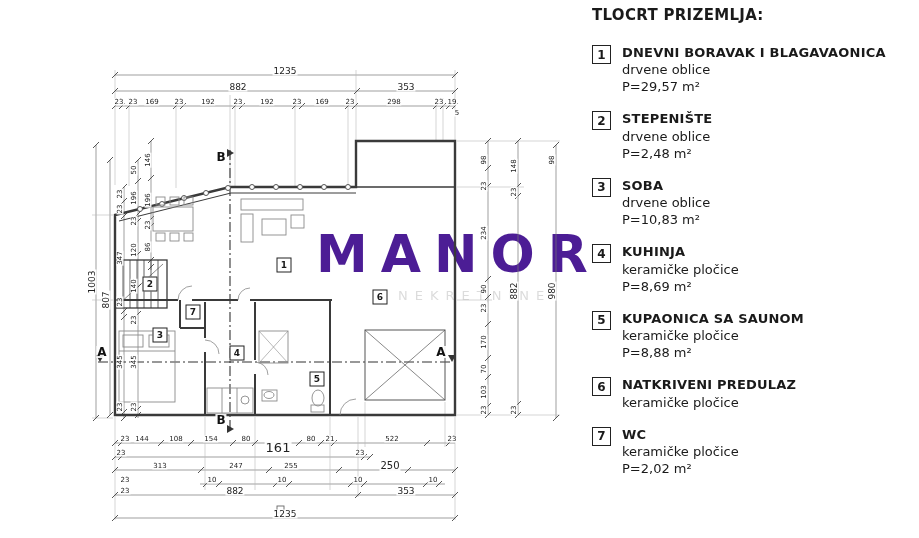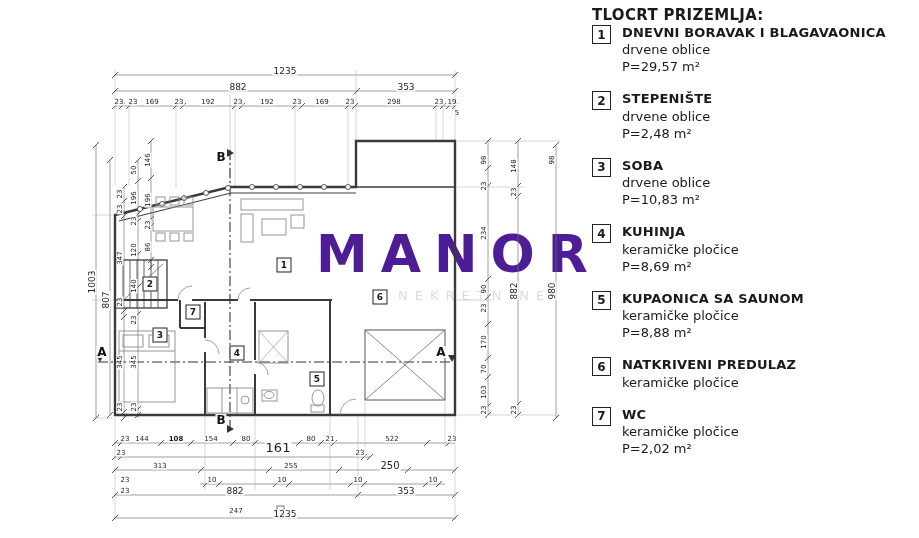--- a/index.html
+++ b/index.html
@@ -30,21 +30,21 @@
     position:absolute;width:13px;height:13px;border:1px solid #222;
     background:#fff;font-size:9px;font-weight:bold;line-height:1;
     display:flex;align-items:center;justify-content:center;
   }
   .section-letter{
     position:absolute;font-size:12px;font-weight:bold;color:#111;
     background:rgba(255,255,255,0.9);padding:0 1px;line-height:1;
   }
   
   .legend{position:absolute;left:592px;top:6px;width:322px;z-index:4;}
-  .legend-title{font-size:15px;font-weight:bold;letter-spacing:0.3px;}
+  .legend-title{font-size:15px;font-weight:bold;margin-bottom:20px;letter-spacing:0.3px;}
   .legend-item{display:flex;gap:11px;margin-bottom:15px;}
   .legend-num{
     flex:0 0 auto;width:17px;height:17px;border:1.5px solid #222;
     display:flex;align-items:center;justify-content:center;
     font-size:12px;font-weight:bold;margin-top:1px;
   }
   .legend-body{font-size:13px;line-height:1.32;}
   .legend-name{font-weight:bold;letter-spacing:0.2px;}
 </style>
 </head>
@@ -216,32 +216,32 @@
       <span class="dim" style="left: 484px; top: 308px; font-size: 7px; transform: translate(-50%, -50%) rotate(-90deg);">23</span>
       <span class="dim" style="left: 514px; top: 291px; transform: translate(-50%, -50%) rotate(-90deg);">882</span>
       <span class="dim" style="left: 552px; top: 291px; transform: translate(-50%, -50%) rotate(-90deg);">980</span>
       <span class="dim" style="left: 484px; top: 342px; font-size: 7px; transform: translate(-50%, -50%) rotate(-90deg);">170</span>
       <span class="dim" style="left: 484px; top: 369px; font-size: 7px; transform: translate(-50%, -50%) rotate(-90deg);">70</span>
       <span class="dim" style="left: 484px; top: 392px; font-size: 7px; transform: translate(-50%, -50%) rotate(-90deg);">103</span>
       <span class="dim" style="left: 484px; top: 410px; font-size: 7px; transform: translate(-50%, -50%) rotate(-90deg);">23</span>
       <span class="dim" style="left: 514px; top: 410px; font-size: 7px; transform: translate(-50%, -50%) rotate(-90deg);">23</span>
       <span class="dim" style="left: 125px; top: 439px; font-size: 7px; transform: translate(-50%, -50%);">23</span>
       <span class="dim" style="left: 142px; top: 439px; font-size: 7px; transform: translate(-50%, -50%);">144</span>
-      <span class="dim" style="left: 176px; top: 439px; font-size: 7px; transform: translate(-50%, -50%); font-weight: bold;">108</span>
+      <span class="dim" style="left: 176px; top: 439px; font-size: 7px; transform: translate(-50%, -50%);">108</span>
       <span class="dim" style="left: 211px; top: 439px; font-size: 7px; transform: translate(-50%, -50%);">154</span>
       <span class="dim" style="left: 246px; top: 439px; font-size: 7px; transform: translate(-50%, -50%);">80</span>
       <span class="dim" style="left: 278px; top: 447px; font-size: 13px; transform: translate(-50%, -50%);">161</span>
       <span class="dim" style="left: 311px; top: 439px; font-size: 7px; transform: translate(-50%, -50%);">80</span>
       <span class="dim" style="left: 330px; top: 439px; font-size: 7px; transform: translate(-50%, -50%);">21</span>
       <span class="dim" style="left: 392px; top: 439px; font-size: 7px; transform: translate(-50%, -50%);">522</span>
       <span class="dim" style="left: 452px; top: 439px; font-size: 7px; transform: translate(-50%, -50%);">23</span>
       <span class="dim" style="left: 121px; top: 453px; font-size: 7px; transform: translate(-50%, -50%);">23</span>
       <span class="dim" style="left: 360px; top: 453px; font-size: 7px; transform: translate(-50%, -50%);">23</span>
       <span class="dim" style="left: 160px; top: 466px; font-size: 7px; transform: translate(-50%, -50%);">313</span>
-      <span class="dim" style="left: 236px; top: 466px; font-size: 7px; transform: translate(-50%, -50%); margin-top: 45px;">247</span>
+      <span class="dim" style="left: 236px; top: 466px; font-size: 7px; transform: translate(-50%, -50%);">247</span>
       <span class="dim" style="left: 291px; top: 466px; font-size: 7px; transform: translate(-50%, -50%);">255</span>
       <span class="dim" style="left: 390px; top: 466px; font-size: 10px; transform: translate(-50%, -50%);">250</span>
       <span class="dim" style="left: 125px; top: 480px; font-size: 7px; transform: translate(-50%, -50%);">23</span>
       <span class="dim" style="left: 212px; top: 480px; font-size: 7px; transform: translate(-50%, -50%);">10</span>
       <span class="dim" style="left: 282px; top: 480px; font-size: 7px; transform: translate(-50%, -50%);">10</span>
       <span class="dim" style="left: 358px; top: 480px; font-size: 7px; transform: translate(-50%, -50%);">10</span>
       <span class="dim" style="left: 433px; top: 480px; font-size: 7px; transform: translate(-50%, -50%);">10</span>
       <span class="dim" style="left: 125px; top: 491px; font-size: 7px; transform: translate(-50%, -50%);">23</span>
       <span class="dim" style="left: 235px; top: 491px; transform: translate(-50%, -50%);">882</span>
       <span class="dim" style="left: 406px; top: 491px; transform: translate(-50%, -50%);">353</span>

